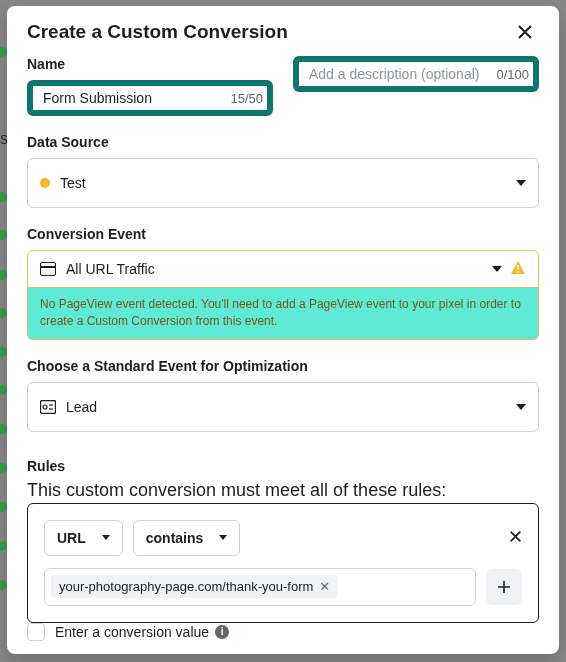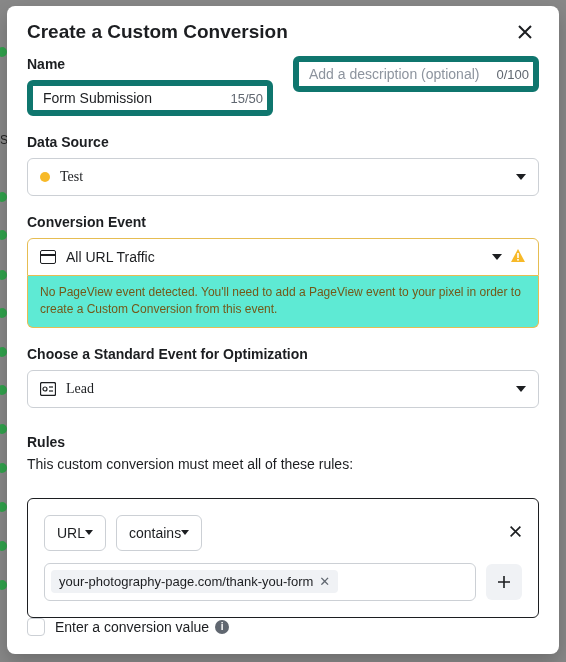--- a/index.html
+++ b/index.html
@@ -21,47 +21,47 @@
   .field-label { font-size: 14px; font-weight: 600; color: #1c1e21; margin-bottom: 8px; display: flex; align-items: center; gap: 4px; }
   .label-soft { color: #606770; font-weight: 400; }
   .input-wrap { position: relative; }
   .text-input {
     width: 100%; height: 36px; border: 6px solid #0f766e; border-radius: 6px;
     padding: 0 54px 0 10px; font-size: 14px; color: #1c1e21;
   }
   .text-input::placeholder { color: #8d949e; }
   .counter { position: absolute; right: 10px; top: 50%; transform: translateY(-50%); font-size: 13px; color: #606770; }
   .dropdown {
-    width: 100%; height: 38px; border: 1px solid #ccd0d5; border-radius: 6px;
+    width: 100%; height: 50px; border: 1px solid #ccd0d5; border-radius: 6px;
     display: flex; align-items: center; padding: 0 12px; font-size: 14px; color: #1c1e21;
-    position: relative; cursor: pointer; background: #fff; font-family: Liberation Serif, serif;
+    position: relative; cursor: pointer; background: #fff;
   }
   .dropdown .caret { margin-left: auto; }
   .caret { width: 0; height: 0; border-left: 5px solid transparent; border-right: 5px solid transparent; border-top: 6px solid #1c1e21; }
   .caret-sm { border-left: 4px solid transparent; border-right: 4px solid transparent; border-top: 5px solid #1c1e21; }
   .yellow-dot { width: 10px; height: 10px; border-radius: 50%; background: #f7b928; margin-right: 10px; }
   .conv-dropdown {
     border: 1px solid #e6bd52; border-radius: 6px 6px 0 0; height: 38px;
     display: flex; align-items: center; padding: 0 12px; font-size: 14px; color: #1c1e21; background: #fff; cursor: pointer;
   }
   .conv-dropdown .caret { margin-left: auto; }
   .warn-icon { margin-left: 8px; }
   .warn-banner {
     background: #5eead4; border: 1px solid #e6bd52; border-top: none; border-radius: 0 0 6px 6px;
     padding: 8px 12px; font-size: 12px; color: #73591a; line-height: 1.45;
   }
   .section-label { font-size: 14px; font-weight: 600; color: #1c1e21; margin-bottom: 6px; }
-  .section-sub { font-size: 14px; color: #1c1e21; margin-bottom: 26px; }
+  .section-sub { font-size: 18px; color: #1c1e21; margin-bottom: 2px; }
   .rules-box {
     border: 1px solid #1c1e21; border-radius: 6px; padding: 16px; display: flex; flex-direction: column; gap: 12px;
   }
   .rules-top { display: flex; align-items: center; gap: 10px; }
   .pill {
     height: 36px; border: 1px solid #ccd0d5; border-radius: 6px; display: flex; align-items: center;
-    padding: 16px 12px; font-size: 14px; color: #1c1e21; cursor: pointer; gap: 0; background: #fff;
+    padding: 16px 12px; font-size: 14px; color: #1c1e21; cursor: pointer; gap: 16px; background: #fff; font-weight: bold;
   }
   .remove-rule { margin-left: auto; cursor: pointer; font-size: 16px; color: #1c1e21; }
   .rules-bottom { display: flex; align-items: center; gap: 10px; }
   .chip-input {
     flex: 1; height: 36px; border: 1px solid #ccd0d5; border-radius: 6px; background: #fff;
     display: flex; align-items: center; padding: 18px 6px;
   }
   .chip {
     background: #f0f2f5; border-radius: 4px; padding: 4px 8px; font-size: 13px; color: #1c1e21;
     display: flex; align-items: center; gap: 6px;

